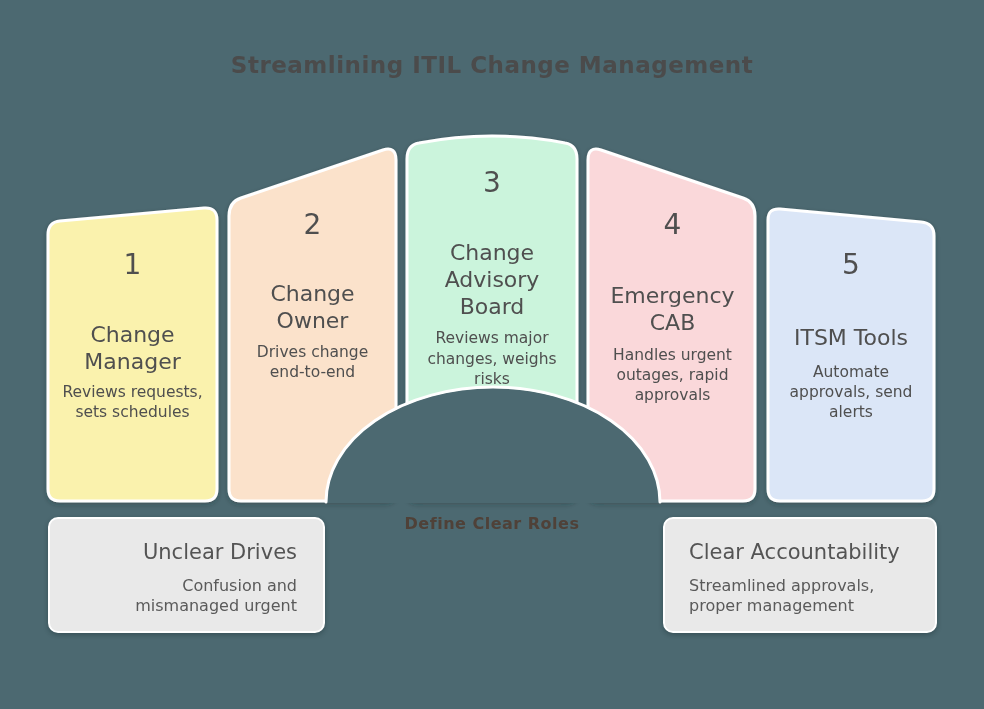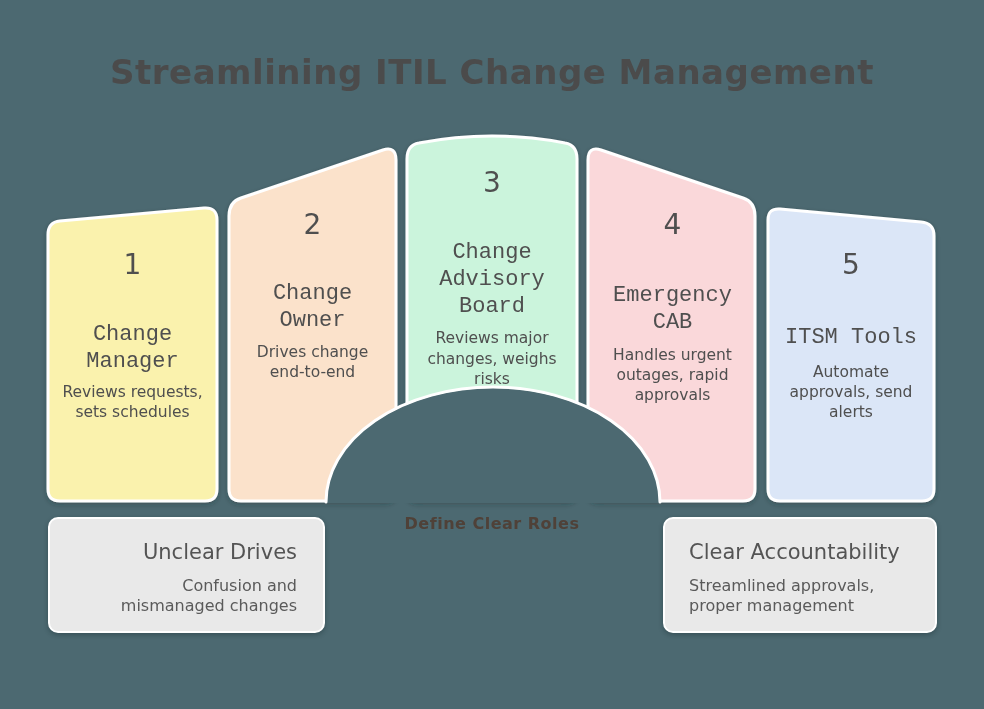--- a/index.html
+++ b/index.html
@@ -6,30 +6,30 @@
   body{
     width:984px;height:709px;overflow:hidden;
     background:#4c6971;
     font-family:"DejaVu Sans",sans-serif;
   }
   .stage{position:relative;width:984px;height:709px;}
   .stage svg{position:absolute;left:0;top:0;}
 
   .title{
     position:absolute;left:0;top:52px;width:984px;
-    text-align:center;font-size:34px;font-weight:bold;
+    text-align:center;font-size:23px;font-weight:bold;
     color:#4b4b4b;letter-spacing:.5px;margin:0;
   }
 
   .ctext{
     position:absolute;display:flex;flex-direction:column;align-items:center;
     text-align:center;color:#4f4f4f;pointer-events:none;
   }
   .num{font-size:28px;line-height:1;}
-  .chead{font-size:22px;line-height:1.22;font-family:Liberation Mono, monospace;}
+  .chead{font-size:22px;line-height:1.22;}
   .cbody{font-size:15.5px;line-height:1.3;}
 
   .c1{left:48px;width:169px;top:251px;}
   .c1 .chead{margin-top:43px;max-width:120px;}
   .c1 .cbody{margin-top:6px;max-width:150px;}
   .c2{left:229px;width:167px;top:211px;}
   .c2 .chead{margin-top:42px;max-width:110px;}
   .c2 .cbody{margin-top:7px;max-width:125px;}
   .c3{left:407px;width:170px;top:169px;}
   .c3 .chead{margin-top:43px;max-width:110px;}
@@ -114,21 +114,21 @@
   <div class="ctext c5">
     <div class="num">5</div>
     <div class="chead">ITSM Tools</div>
     <div class="cbody">Automate approvals, send alerts</div>
   </div>
 
   <div class="arch-label">Define Clear Roles</div>
 
   <div class="callout callout-left">
     <h2>Unclear Drives</h2>
-    <p>Confusion and mismanaged changes</p>
+    <p>Confusion and mismanaged urgent</p>
   </div>
 
   <div class="callout callout-right">
     <h2>Clear Accountability</h2>
     <p>Streamlined approvals, proper management</p>
   </div>
 
 </div>
 
 </body></html>

